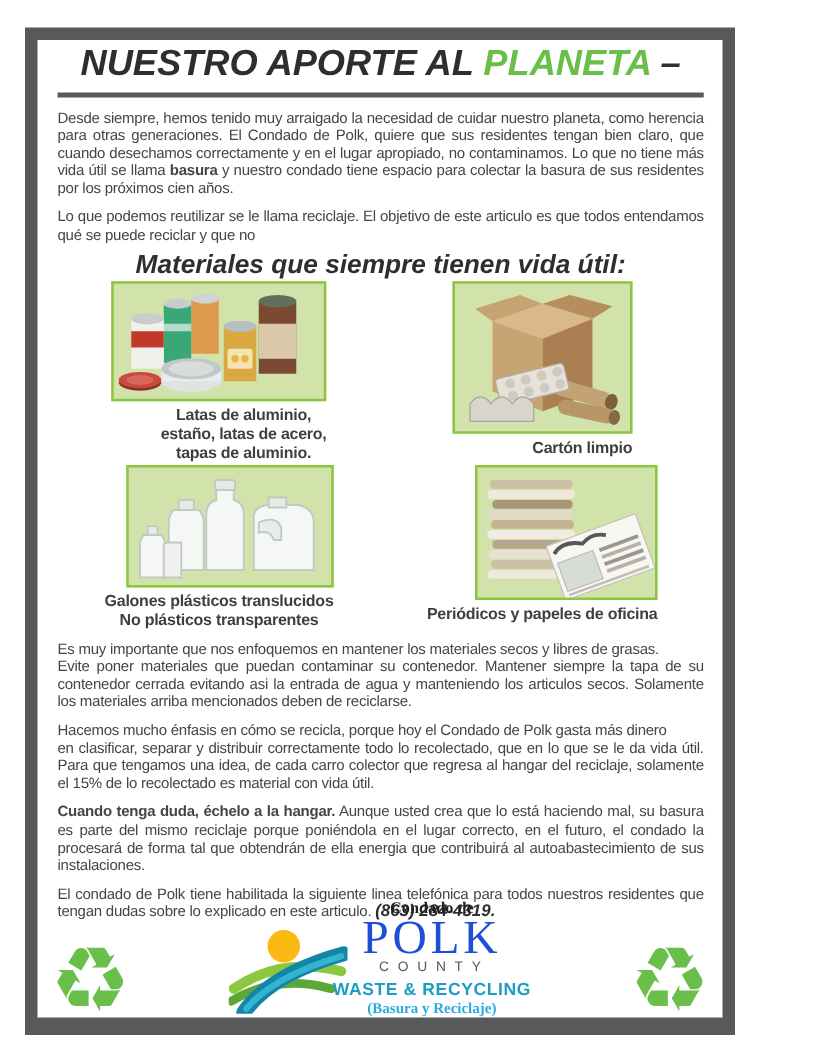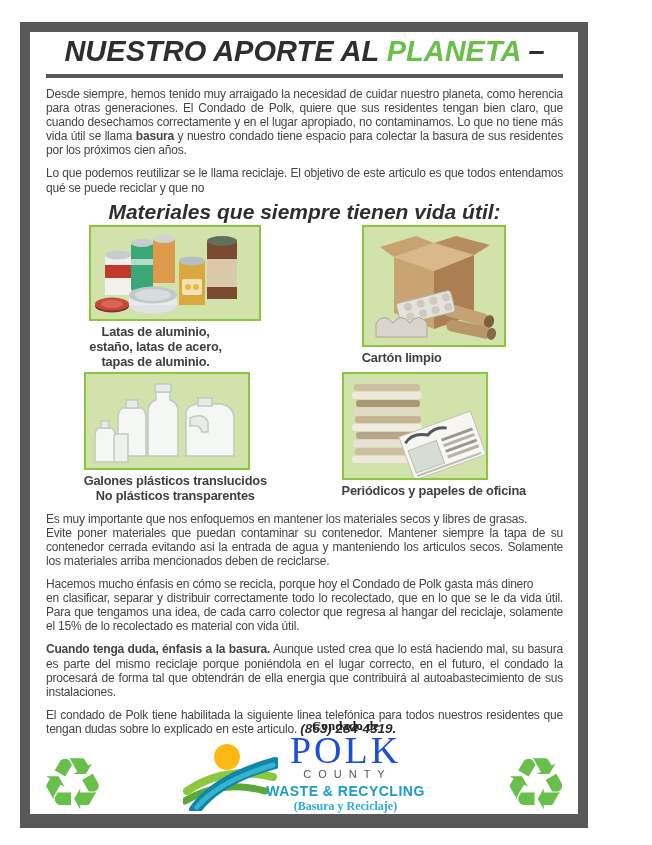--- a/index.html
+++ b/index.html
@@ -19,21 +19,21 @@
   p.body-par{font-size:12px;line-height:14.1px;letter-spacing:-0.2px;
              text-align:justify;margin:9px 0 0 0;}
   p.preline{white-space:pre-line;}
   .b{font-weight:bold;}
   .phone{font-weight:bold;font-style:italic;font-size:13.5px;color:#2e2d30;letter-spacing:0;}
 
   .section-heading{text-align:center;font-weight:bold;font-style:italic;
                    font-size:21px;line-height:23px;color:#2e2d30;margin:5px 0 2px 0;}
 
   .grid{display:grid;grid-template-columns:1fr 1fr;justify-items:center;row-gap:3px;margin-top:2px;}
-  .cell{display:flex;flex-direction:column;align-items:flex-start;}
+  .cell{display:flex;flex-direction:column;align-items:flex-end;}
   .imgbox{background:#d2e2ab;border:2px solid #8cc63e;box-sizing:border-box;
           display:flex;align-items:center;justify-content:center;overflow:hidden;}
   .box-cans{width:172px;height:96px;}
   .box-cardboard{width:144px;height:122px;}
   .box-jugs{width:166px;height:98px;}
   .box-news{width:146px;height:108px;}
   .caption{font-weight:bold;font-size:12.8px;line-height:15px;text-align:center;
            white-space:pre-line;margin-top:3px;color:#3f3f41;letter-spacing:-0.2px;}
 
   .footer{position:absolute;left:6px;right:6px;bottom:0;display:flex;
@@ -187,21 +187,21 @@
             </svg>
           </div>
           <div class="caption">Periódicos y papeles de oficina</div>
         </div>
       </div>
 
       <p class="body-par preline">Es muy importante que nos enfoquemos en mantener los materiales secos y libres de grasas.
 Evite poner materiales que puedan contaminar su contenedor. Mantener siempre la tapa de su contenedor cerrada evitando asi la entrada de agua y manteniendo los articulos secos. Solamente los materiales arriba mencionados deben de reciclarse.</p>
       <p class="body-par preline">Hacemos mucho énfasis en cómo se recicla, porque hoy el Condado de Polk gasta más dinero
 en clasificar, separar y distribuir correctamente todo lo recolectado, que en lo que se le da vida útil. Para que tengamos una idea, de cada carro colector que regresa al hangar del reciclaje, solamente el 15% de lo recolectado es material con vida útil.</p>
-      <p class="body-par"><span class="b">Cuando tenga duda, énfasis a la basura.</span><span> Aunque usted crea que lo está haciendo mal, su basura es parte del mismo reciclaje porque poniéndola en el lugar correcto, en el futuro, el condado la procesará de forma tal que obtendrán de ella energia que contribuirá al autoabastecimiento de sus instalaciones.</span></p>
+      <p class="body-par"><span class="b">Cuando tenga duda, échelo a la hangar.</span><span> Aunque usted crea que lo está haciendo mal, su basura es parte del mismo reciclaje porque poniéndola en el lugar correcto, en el futuro, el condado la procesará de forma tal que obtendrán de ella energia que contribuirá al autoabastecimiento de sus instalaciones.</span></p>
       <p class="body-par"><span>El condado de Polk tiene habilitada la siguiente linea telefónica para todos nuestros residentes que tengan dudas sobre lo explicado en este articulo. </span><span class="phone">(863) 284-4319.</span></p>
 
       <div class="footer">
         <span class="recycle-symbol">♻</span>
 
         <div class="logo">
           <svg width="95" height="72" viewBox="0 0 95 72">
             <circle cx="44" cy="18" r="13" fill="#fdb913"></circle>
             <path d="M4,52 Q42,26 90,38" stroke="#8dc63f" stroke-width="8" fill="none" stroke-linecap="round"></path>
             <path d="M2,62 Q38,40 82,52" stroke="#5ba838" stroke-width="7" fill="none" stroke-linecap="round"></path>

